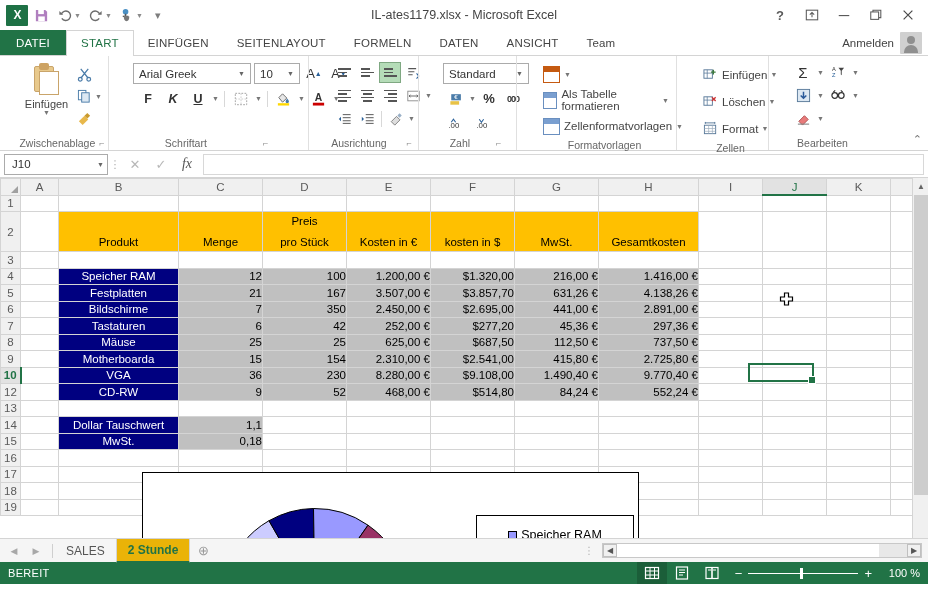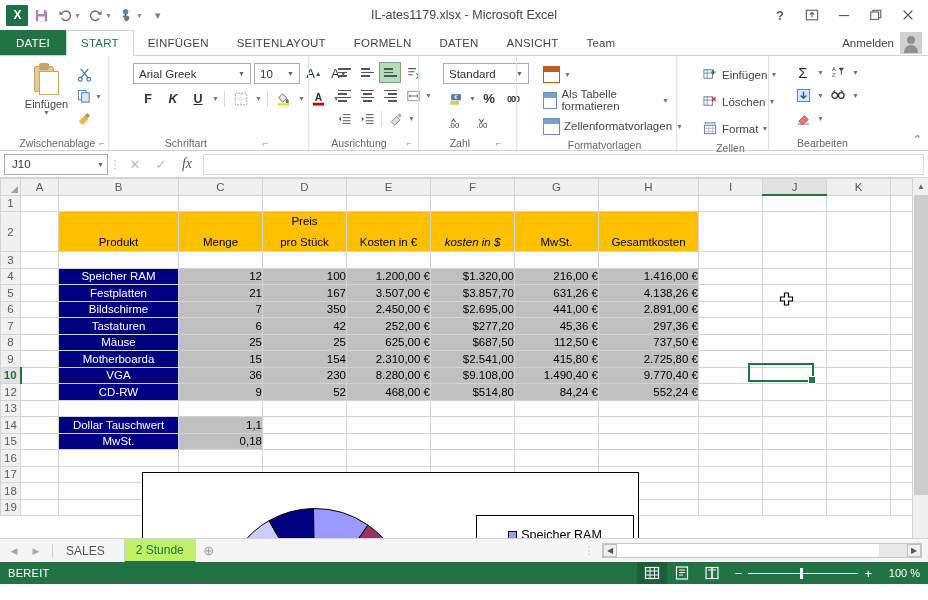--- a/index.html
+++ b/index.html
@@ -226,22 +226,22 @@
   }
   .navarrows{display:flex;align-items:center;padding:0 3px;}
   .navarrow{width:22px;height:20px;display:flex;align-items:center;justify-content:center;
     font-size:9px;color:#a8a8a8;cursor:default;}
   .tabsep{width:1px;height:14px;background:#cfcfcf;margin:0 2px;}
   .stab{
     height:24px;display:flex;align-items:center;padding:0 11px;font-size:12px;color:#555;
     cursor:default;
   }
   .stab.active{
-    background:#bef264;color:#217346;font-weight:normal;border-left:1px solid #d4d4d4;
-    border-right:1px solid #d4d4d4;border-bottom:2px solid #217346;margin-left:8px;
+    background:#eab308;color:#217346;font-weight:bold;border-left:1px solid #d4d4d4;
+    border-right:1px solid #d4d4d4;border-bottom:2px solid #217346;
   }
   .addsheet{
     width:26px;height:24px;display:flex;align-items:center;justify-content:center;
     color:#999;font-size:13px;cursor:default;
   }
   .hsb-wrap{margin-left:auto;display:flex;align-items:center;padding-right:6px;gap:4px;}
   .hdots{color:#b0b0b0;font-size:10px;letter-spacing:0;padding:0 4px;}
   .hscroll{
     width:320px;height:15px;background:#e8e8e8;border:1px solid #c8c8c8;display:flex;align-items:center;
   }
@@ -806,21 +806,21 @@
       <td class="hdrgold" style="vertical-align:bottom;padding-bottom:3px;">
         <span>Menge</span>
       </td>
       <td class="hdrgold" style="vertical-align:bottom;padding-bottom:3px;position:relative;">
         <span style="position:absolute;left:0;right:0;top:3px;text-align:center;">Preis</span>
         <span>pro Stück</span>
       </td>
       <td class="hdrgold" style="vertical-align:bottom;padding-bottom:3px;">
         <span>Kosten in €</span>
       </td>
-      <td class="hdrgold" style="vertical-align:bottom;padding-bottom:3px;font-style:italic;">
+      <td class="hdrgold" style="vertical-align:bottom;padding-bottom:3px;">
         <span>kosten in $</span>
       </td>
       <td class="hdrgold" style="vertical-align:bottom;padding-bottom:3px;">
         <span>MwSt.</span>
       </td>
       <td class="hdrgold" style="vertical-align:bottom;padding-bottom:3px;">
         <span>Gesamtkosten</span>
       </td>
       <td class="cell"></td>
       <td class="cell"></td>

